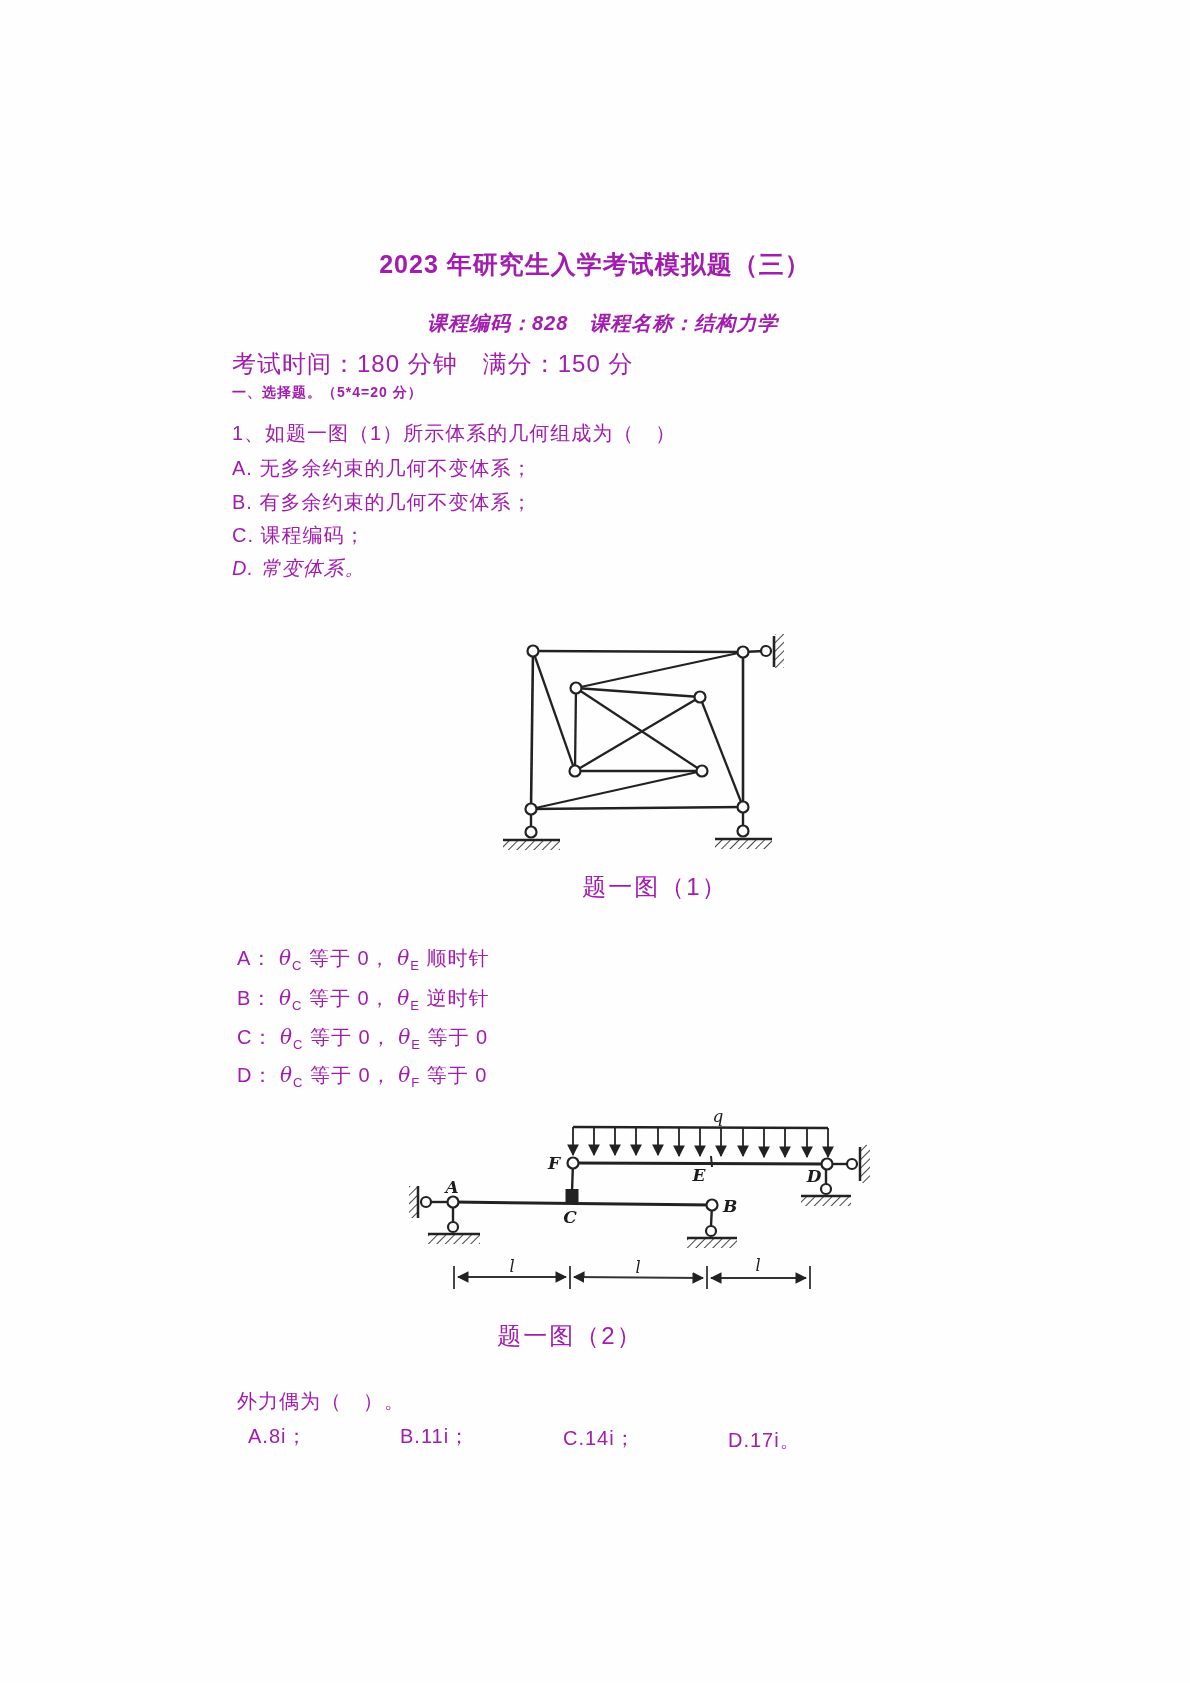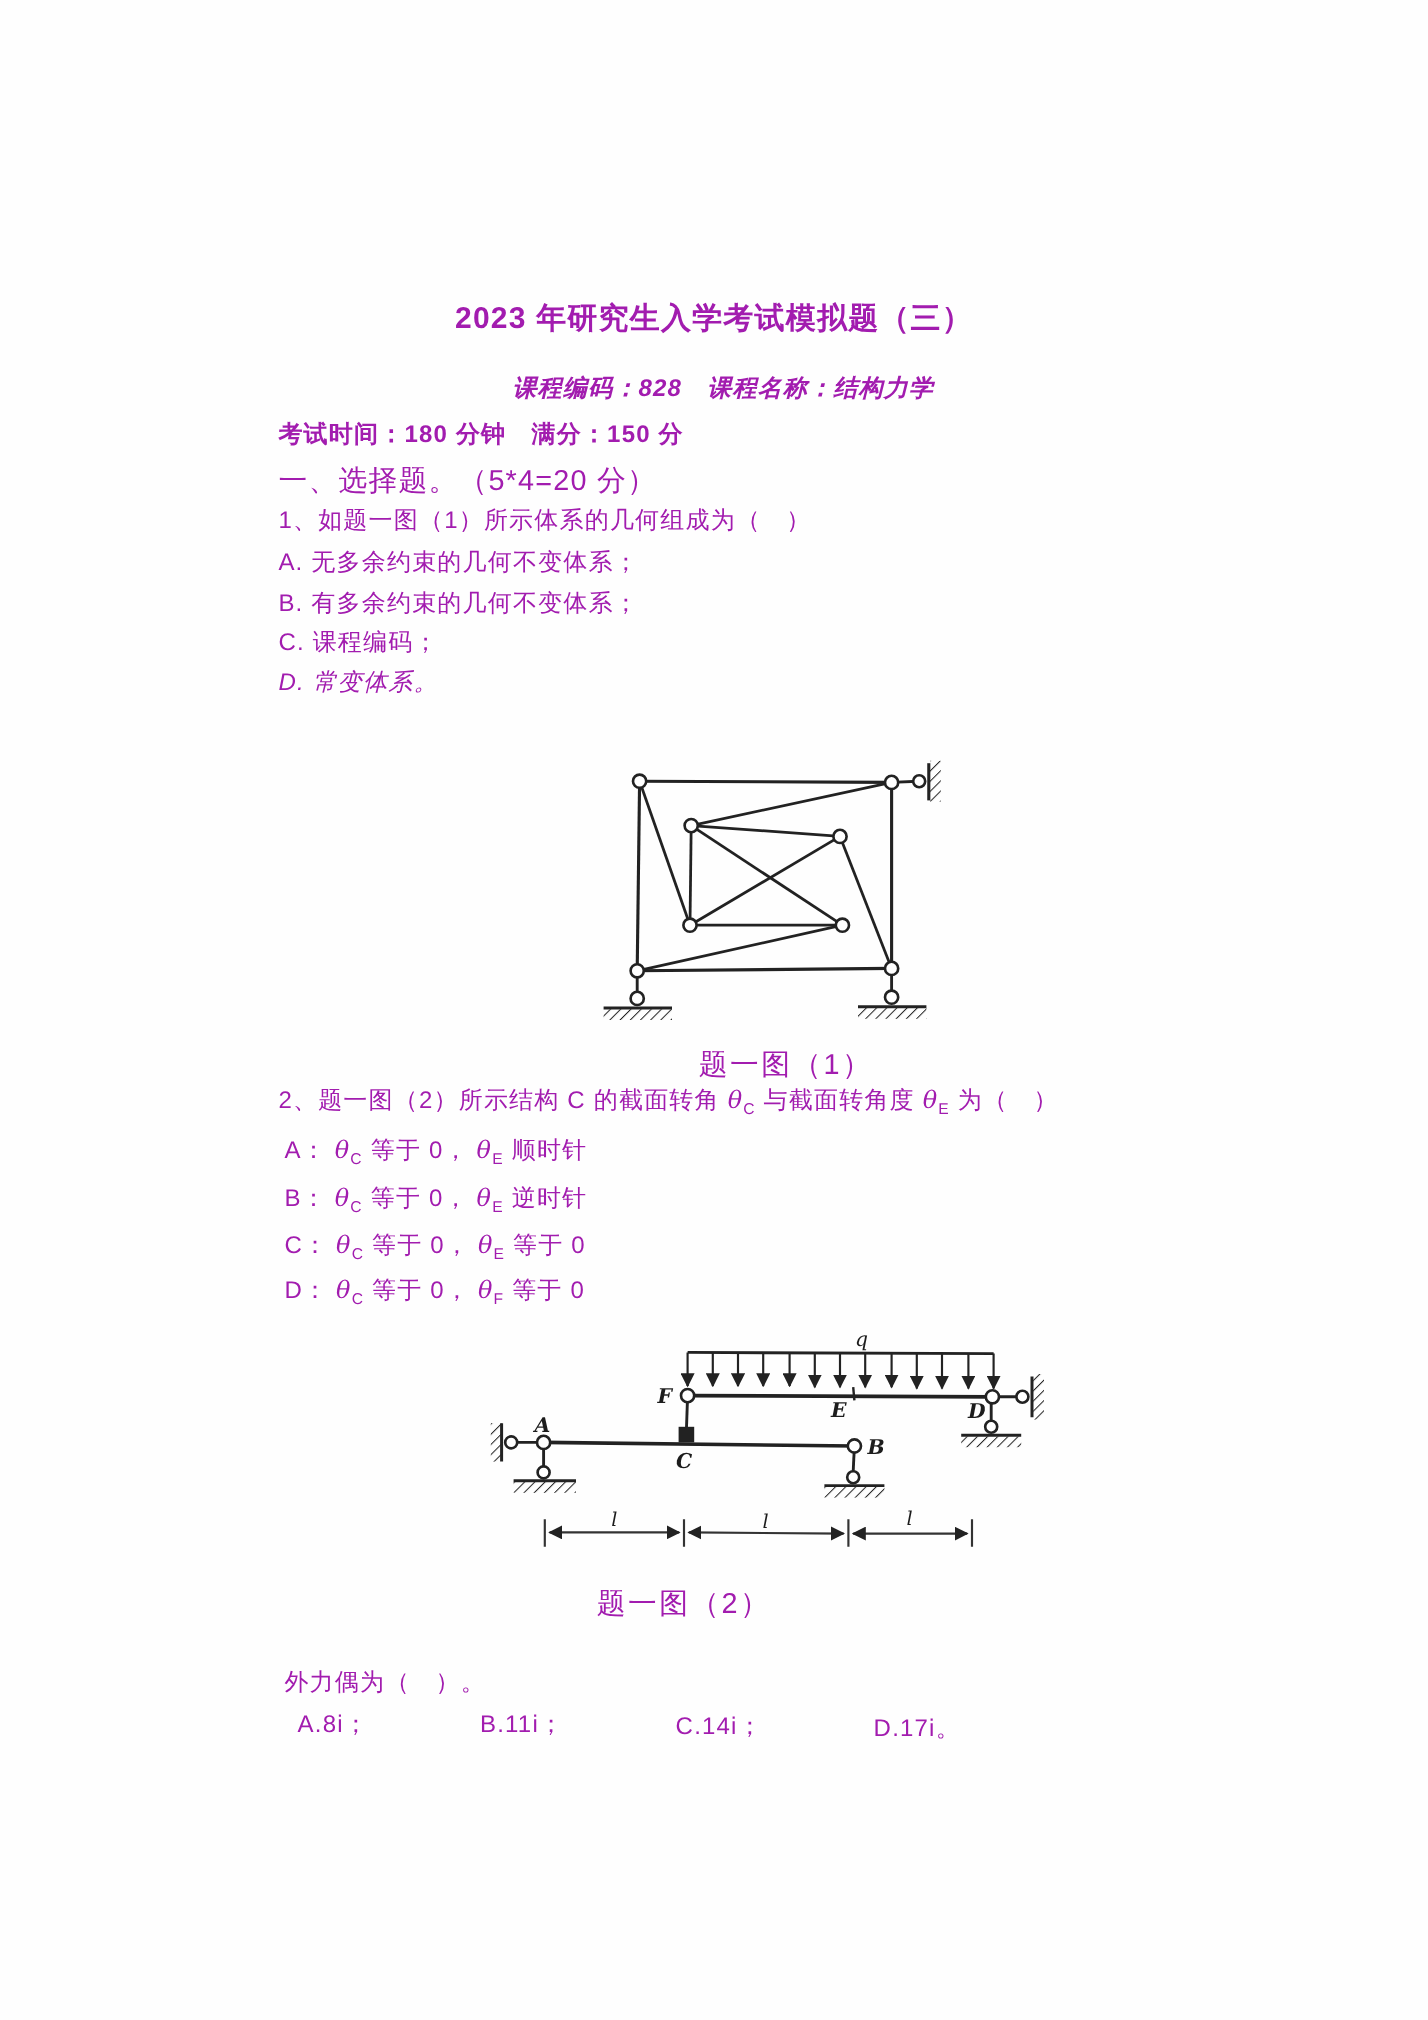--- a/index.html
+++ b/index.html
@@ -1,22 +1,22 @@
 <!DOCTYPE html>
 <html><head>
 <meta charset="utf-8">
 <style>
   html,body{margin:0;padding:0;background:#ffffff;}
   .page{position:relative;width:1190px;height:1683px;background:#fefefe;overflow:hidden;
         font-family:"Liberation Sans","DejaVu Sans",sans-serif;color:#a21caf;}
   .abs{position:absolute;white-space:nowrap;}
   .title{font-size:25px;font-weight:700;letter-spacing:1px;width:1190px;text-align:center;}
   .course{font-size:20px;font-weight:700;letter-spacing:1px;font-style:italic;}
-  .info{font-size:20px;font-weight:700;letter-spacing:1px;}
-  .section{font-size:24px;font-weight:400;letter-spacing:1px;}
+  .info{font-size:24px;font-weight:400;letter-spacing:1px;}
+  .section{font-size:14px;font-weight:700;letter-spacing:1px;}
   .line{font-size:20px;letter-spacing:1px;}
   .opt{font-size:20px;letter-spacing:1px;}
   .caption{font-size:24px;letter-spacing:2px;text-align:center;}
   .th{font-family:"DejaVu Serif",serif;font-style:italic;}
   sub{font-size:13px;}
   svg text{font-family:"DejaVu Serif",serif;font-style:italic;fill:#1c1c1c;}
 </style>
 </head>
 <body>
 
@@ -82,21 +82,20 @@
       <circle cx="576" cy="688" r="5.5"></circle>
       <circle cx="700" cy="697" r="5.5"></circle>
       <circle cx="575" cy="771" r="5.5"></circle>
       <circle cx="702" cy="771" r="5.5"></circle>
       <circle cx="531" cy="809" r="5.5"></circle>
       <circle cx="743" cy="807" r="5.5"></circle>
     </g>
   </svg>
   <div class="abs caption" style="top:871px;left:480px;width:350px;">题一图（1）</div>
 
-  <div class="abs line" style="top:903px;left:232px;"><span>2、题一图（2）所示结构 C 的截面转角 </span><span class="th">θ</span><sub>C</sub><span> 与截面转角度 </span><span class="th">θ</span><sub>E</sub><span> 为（　）</span></div>
 
   <div class="abs opt" style="top:945px;left:237px;"><span>A：</span> <span class="th">θ</span><sub>C</sub><span> 等于 0， </span><span class="th">θ</span><sub>E</sub><span> 顺时针</span></div>
   <div class="abs opt" style="top:985px;left:237px;"><span>B：</span> <span class="th">θ</span><sub>C</sub><span> 等于 0， </span><span class="th">θ</span><sub>E</sub><span> 逆时针</span></div>
   <div class="abs opt" style="top:1024px;left:237px;"><span>C：</span> <span class="th">θ</span><sub>C</sub><span> 等于 0， </span><span class="th">θ</span><sub>E</sub><span> 等于 0</span></div>
   <div class="abs opt" style="top:1062px;left:237px;"><span>D：</span> <span class="th">θ</span><sub>C</sub><span> 等于 0， </span><span class="th">θ</span><sub>F</sub><span> 等于 0</span></div>
 
   <svg class="abs" style="top:1108px;left:405px;" width="470" height="190" viewBox="405 1108 470 190">
     <defs>
       <pattern id="h2" width="6" height="6" patternUnits="userSpaceOnUse" patternTransform="rotate(45)">
         <line x1="0" y1="0" x2="0" y2="6" stroke="#222" stroke-width="1.7"></line>

